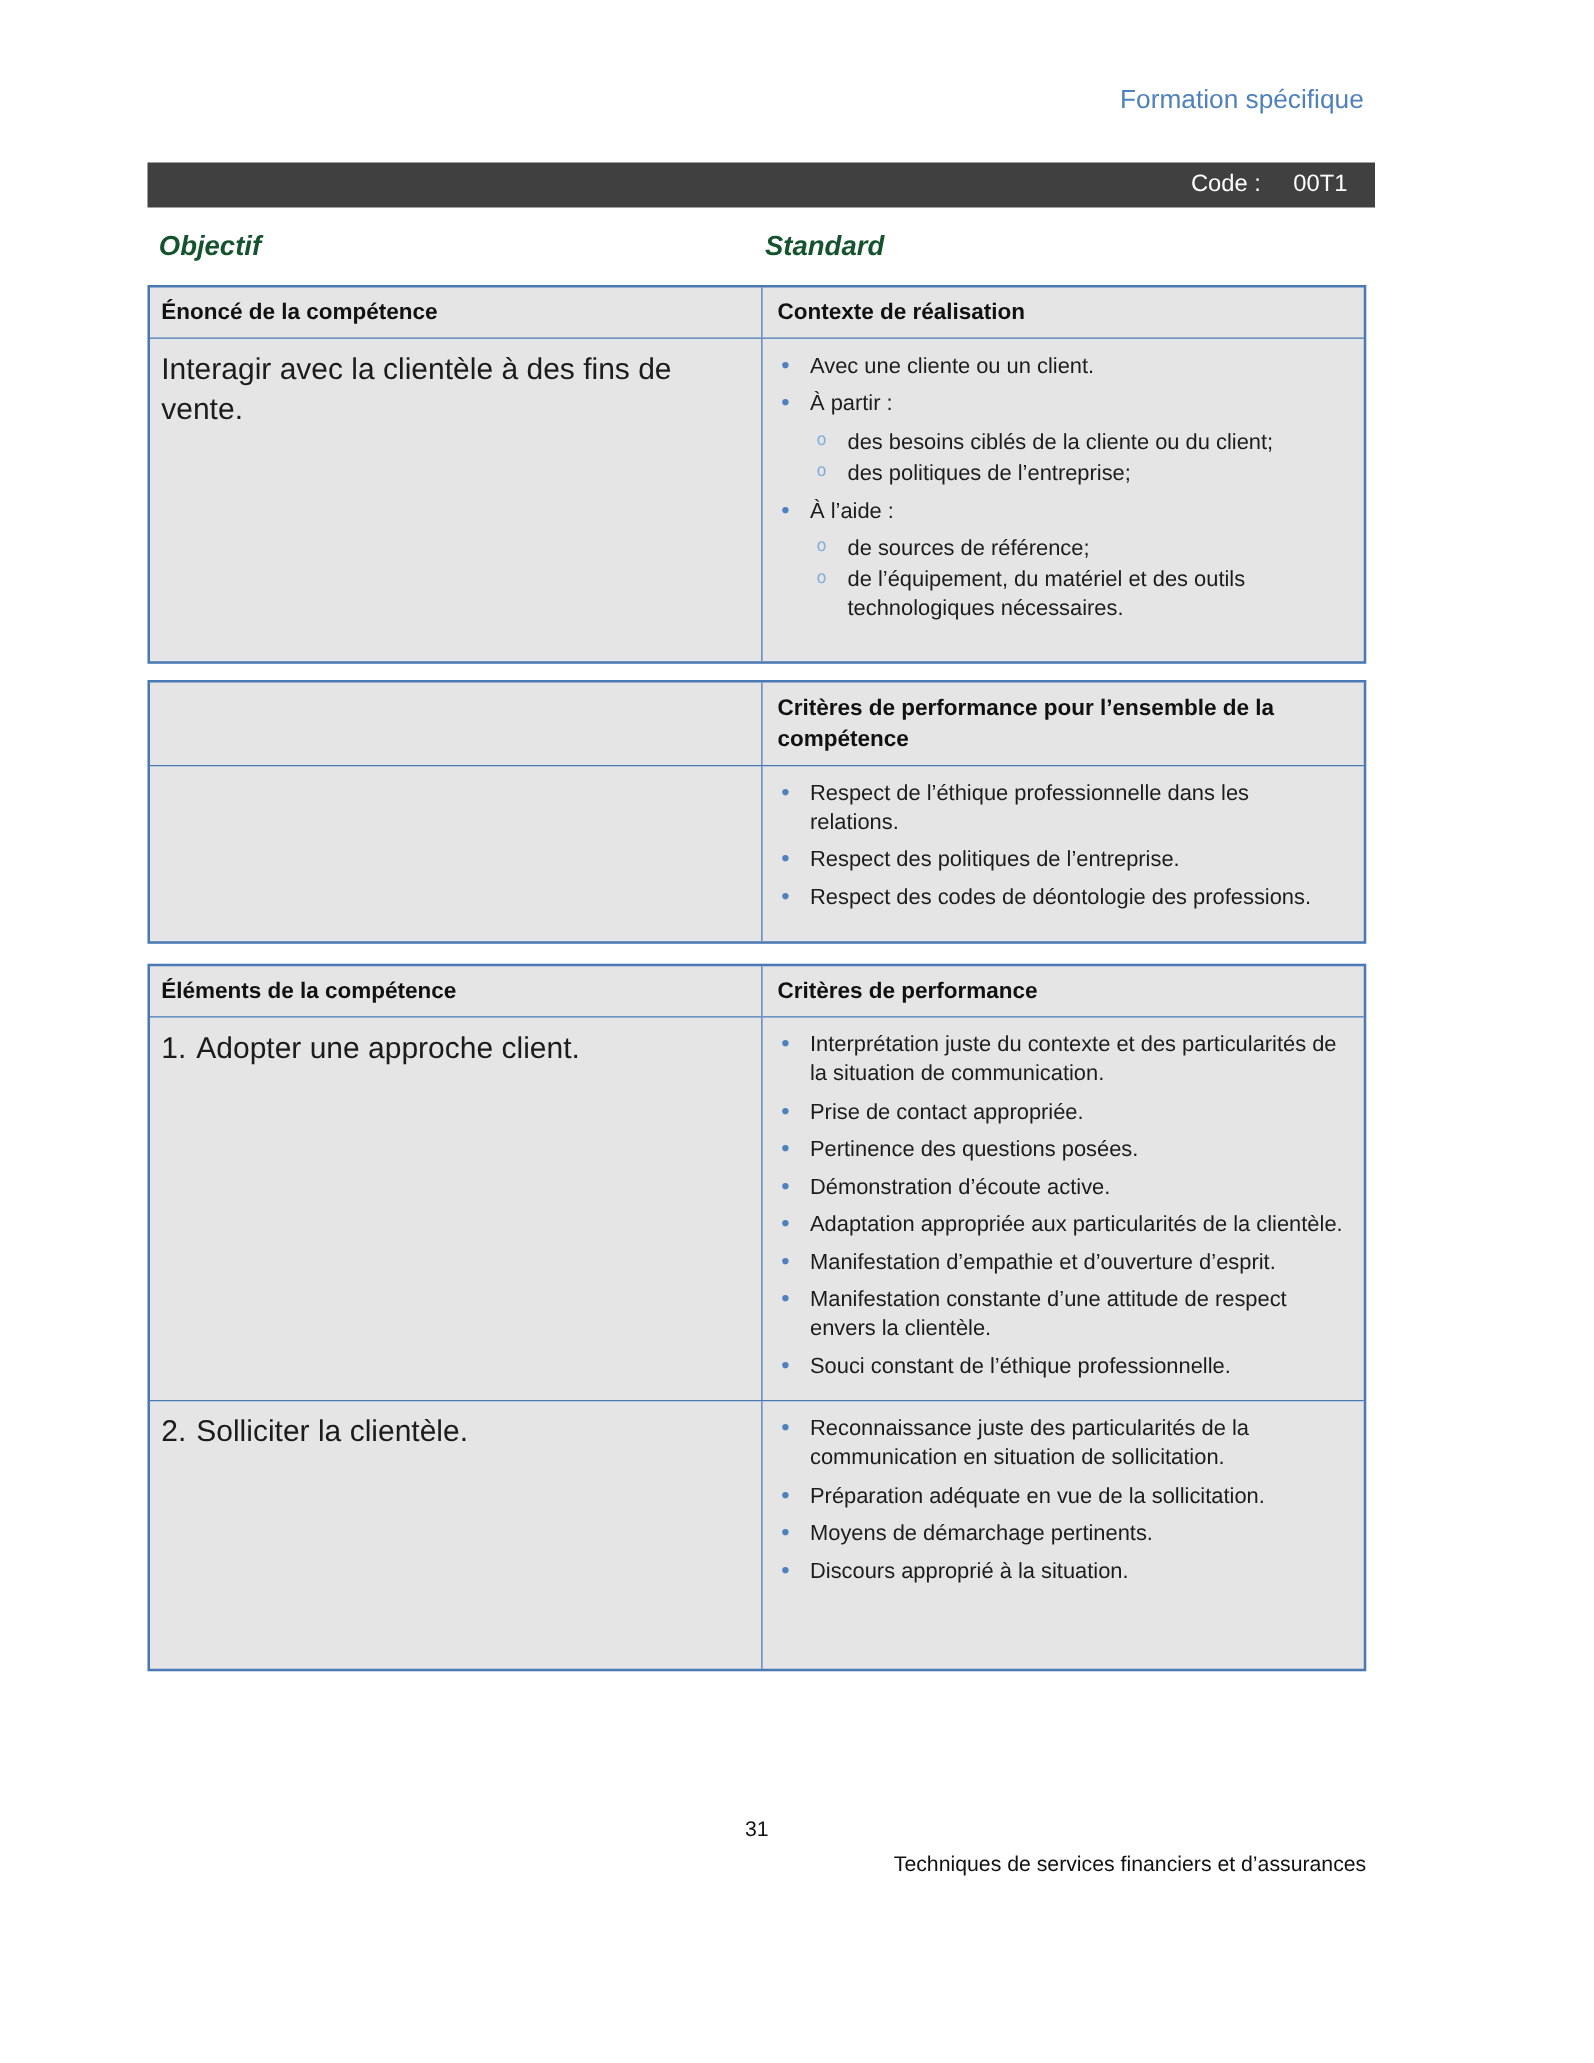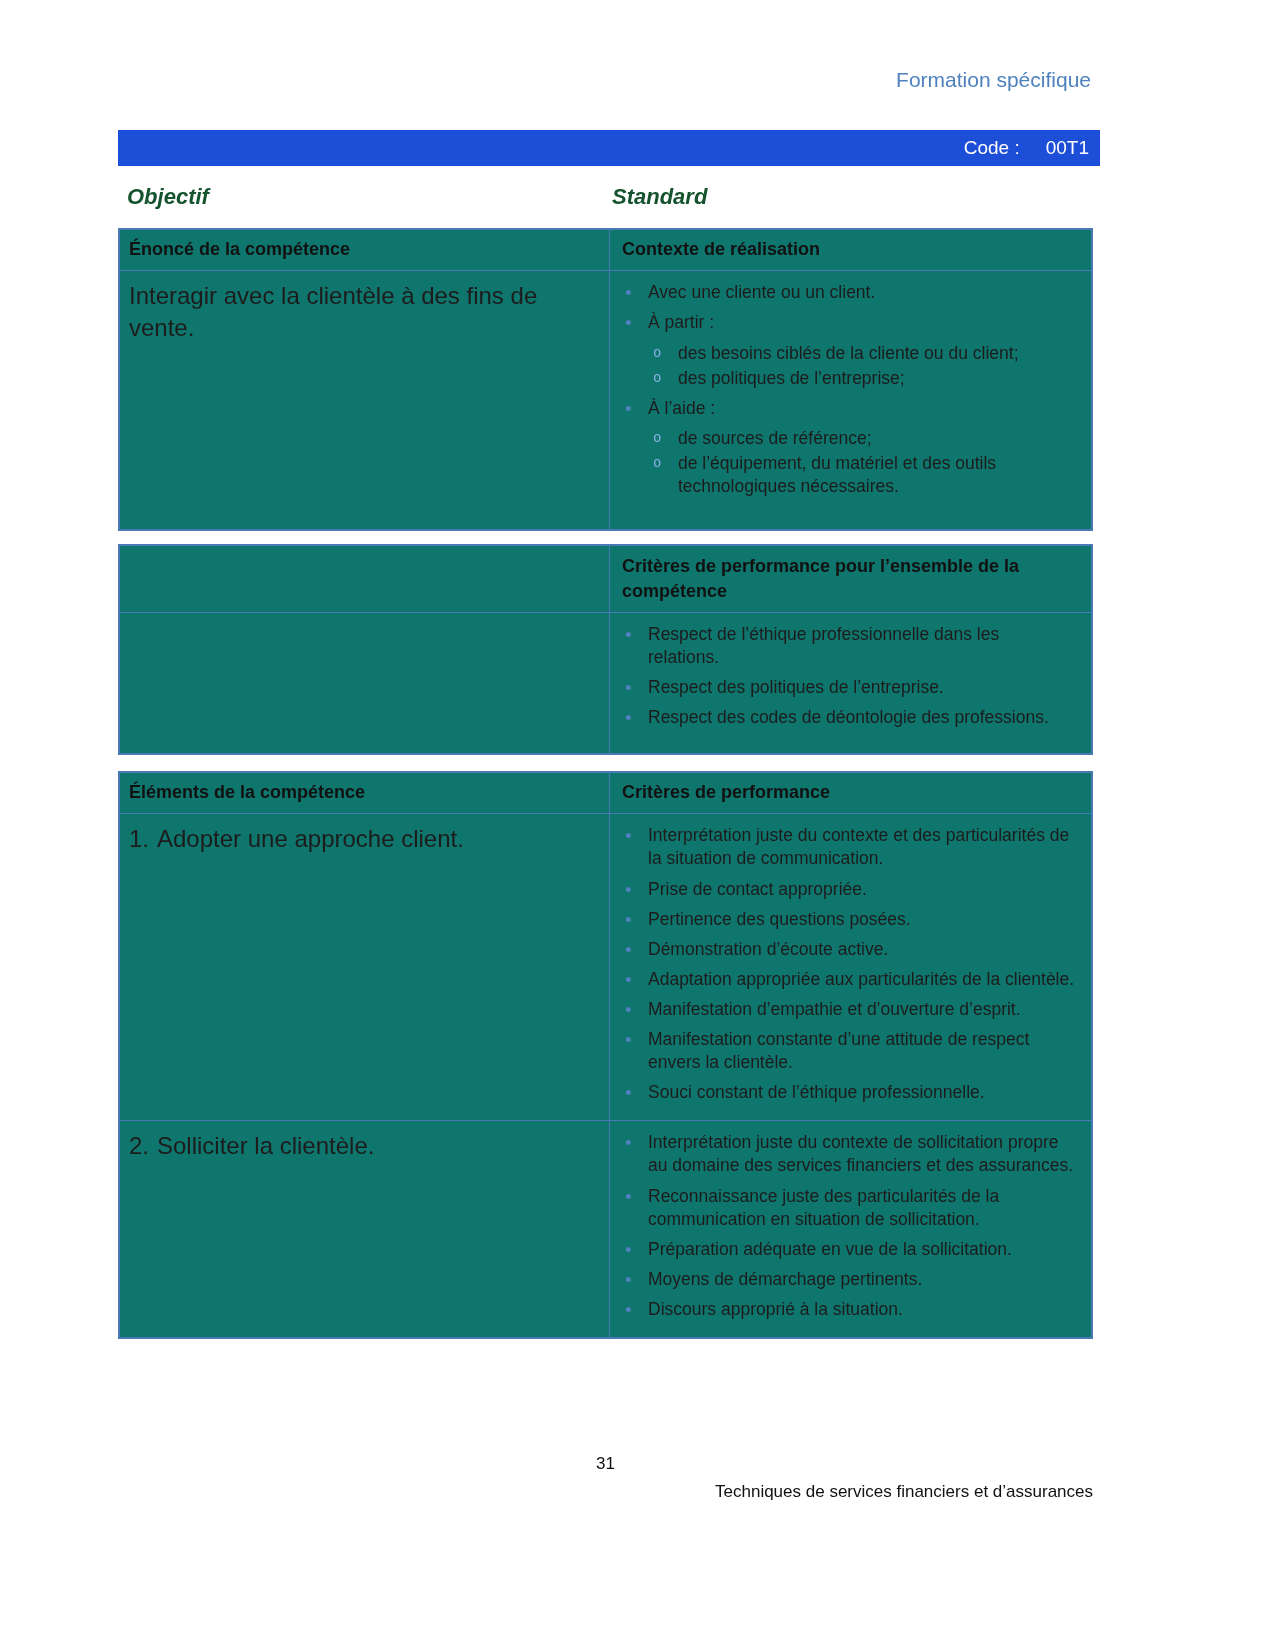--- a/index.html
+++ b/index.html
@@ -21,27 +21,27 @@
     font-size: 21px;
     color: #4f81bd;
   }
 
   .code-bar {
     position: absolute;
     top: 130px;
     left: 118px;
     width: 982px;
     height: 36px;
-    background: #1d4ed8;
+    background: #404040;
     color: #ffffff;
     font-size: 19px;
     display: flex;
     align-items: center;
     justify-content: flex-end;
-    padding-right: 11px;
+    padding-right: 22px;
   }
   .code-bar .code-value { margin-left: 26px; }
 
   .col-title {
     position: absolute;
     top: 184px;
     font-size: 22px;
     font-weight: bold;
     color: #14532d;
     font-style: italic;
@@ -52,21 +52,21 @@
   .content {
     position: absolute;
     top: 228px;
     left: 118px;
     width: 975px;
   }
 
   .tbl {
     width: 100%;
     border: 2px solid #4a7ab5;
-    background: #0f766e;
+    background: #e5e5e5;
   }
   .tbl + .tbl { margin-top: 0; }
   .t1 { margin-bottom: 13px; }
   .t2 { margin-bottom: 16px; }
 
   .row { display: flex; }
   .hdr { border-bottom: 1px solid #4a7ab5; }
   .hdr .cl, .hdr .cr {
     font-weight: bold;
     font-size: 18px;
@@ -223,21 +223,20 @@
 
       <div class="row rowB">
         <div class="cl">
           <div class="numline">
             <span class="num">2.</span>
             <span>Solliciter la clientèle.</span>
           </div>
         </div>
         <div class="cr">
           <div class="blist">
-            <div class="li l1">Interprétation juste du contexte de sollicitation propre au domaine des services financiers et des assurances.</div>
             <div class="li l1">Reconnaissance juste des particularités de la communication en situation de sollicitation.</div>
             <div class="li l1">Préparation adéquate en vue de la sollicitation.</div>
             <div class="li l1">Moyens de démarchage pertinents.</div>
             <div class="li l1">Discours approprié à la situation.</div>
           </div>
         </div>
       </div>
     </div>
 
   </div>

